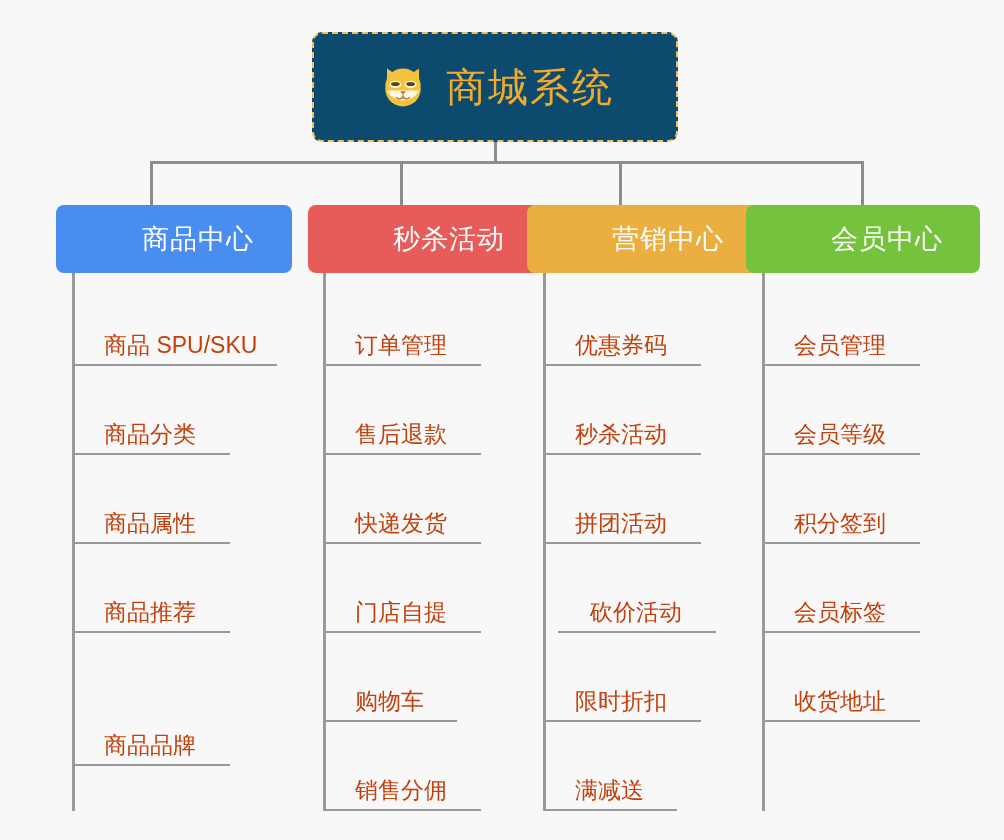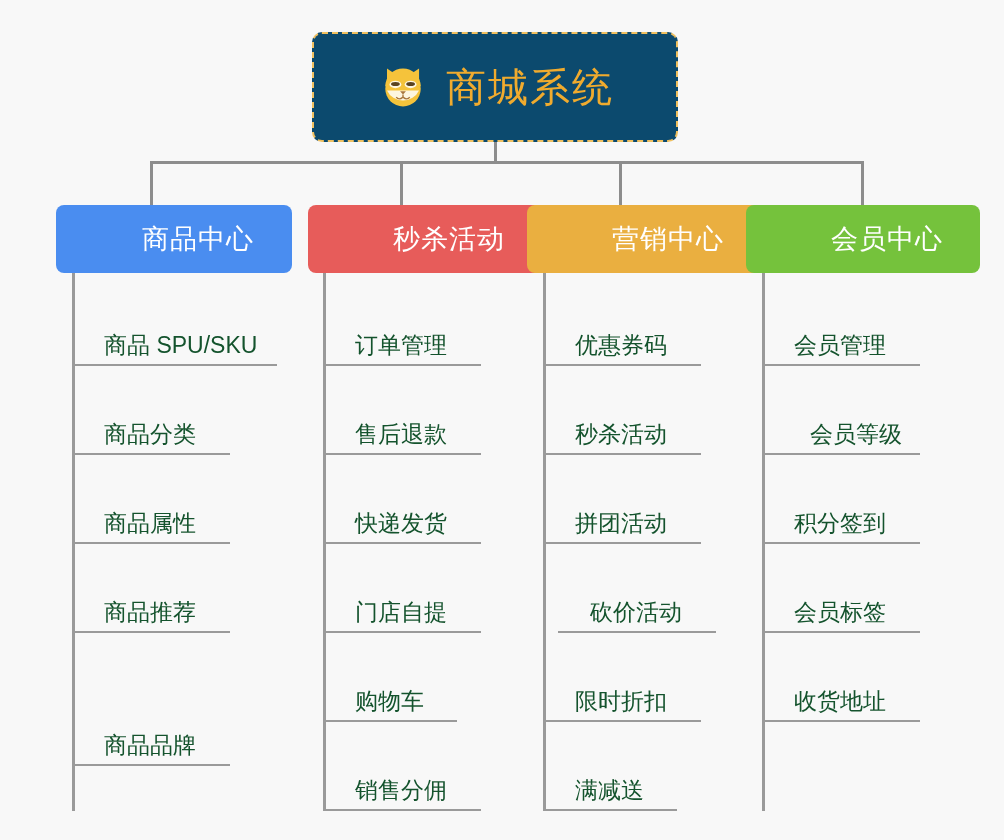--- a/index.html
+++ b/index.html
@@ -90,21 +90,21 @@
     position: relative;
     height: 89px;
     box-sizing: border-box;
     border-bottom: 2px solid #9a9a9a;
     display: flex;
     align-items: flex-end;
     justify-content: flex-start;
   }
   .leaf-label {
     font-size: 23px;
-    color: #14532d;
+    color: #c2410c;
     padding-left: 32px;
     padding-bottom: 6px;
     white-space: nowrap;
     line-height: 1.1;
   }
 </style>
 </head>
 <body style="background: rgb(248, 248, 248);">
 
 <div id="mindmap">
@@ -224,21 +224,21 @@
     <div class="leaf-item" style="width:134px;">
       <span class="leaf-label">满减送</span>
     </div>
   </div>
 
   <div class="leaf-col" style="left:762px; width:158px;">
     <div class="leaf-rail" style="height:534px;"></div>
     <div class="leaf-item" style="width:158px;">
       <span class="leaf-label">会员管理</span>
     </div>
-    <div class="leaf-item" style="width:158px;padding-left:16px;">
+    <div class="leaf-item" style="width:158px;">
       <span class="leaf-label">会员等级</span>
     </div>
     <div class="leaf-item" style="width:158px;">
       <span class="leaf-label">积分签到</span>
     </div>
     <div class="leaf-item" style="width:158px;">
       <span class="leaf-label">会员标签</span>
     </div>
     <div class="leaf-item" style="width:158px;">
       <span class="leaf-label">收货地址</span>

